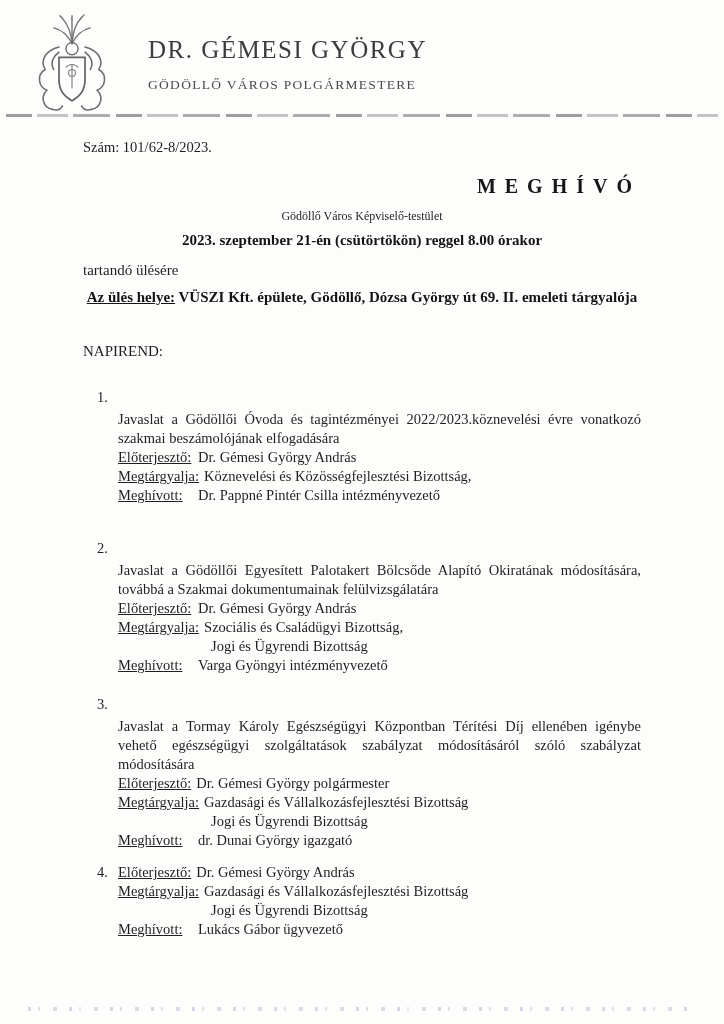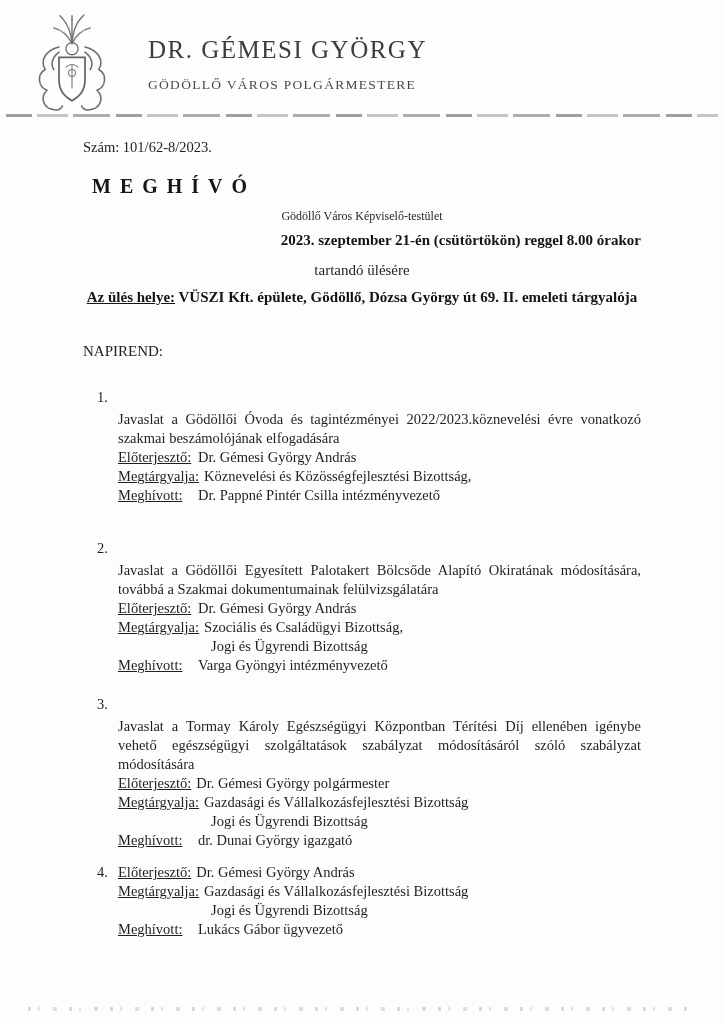--- a/index.html
+++ b/index.html
@@ -32,27 +32,27 @@
     opacity: .8;
   }
 
   
   .content {
     position: absolute; top: 138px; left: 83px; width: 558px;
     font-size: 14.5px; line-height: 1.31;
   }
   .ref-number { margin: 0; }
   .doc-title {
-    text-align: left; font-weight: bold; font-size: 20px;
+    text-align: right; font-weight: bold; font-size: 20px;
     letter-spacing: .45em; padding-left: .45em;
     margin-top: 16px; color: #161616;
   }
   .body-line1 { text-align: center; margin-top: 10px; font-size: 12px; }
-  .date-line  { text-align: right; margin-top: 6px;  font-size: 15px; font-weight: bold; color:#141414; }
-  .body-line2 { text-align: center; margin-top: 10px; font-size: 15px; }
+  .date-line  { text-align: center; margin-top: 6px;  font-size: 15px; font-weight: bold; color:#141414; }
+  .body-line2 { text-align: left; margin-top: 10px; font-size: 15px; }
   .location   { text-align: center; margin-top: 8px;  font-size: 15px; font-weight: bold; color:#141414; }
   .location .loc-label { text-decoration: underline; }
   .agenda-heading { margin-top: 34px; font-size: 15px; }
 
   
   .agenda { margin-top: 27px; }
   .agenda-item { display: flex; margin-left: 14px; }
   .agenda-item:nth-of-type(1) { margin-bottom: 34px; }
   .agenda-item:nth-of-type(2) { margin-bottom: 20px; }
   .agenda-item:nth-of-type(3) { margin-bottom: 13px; }

